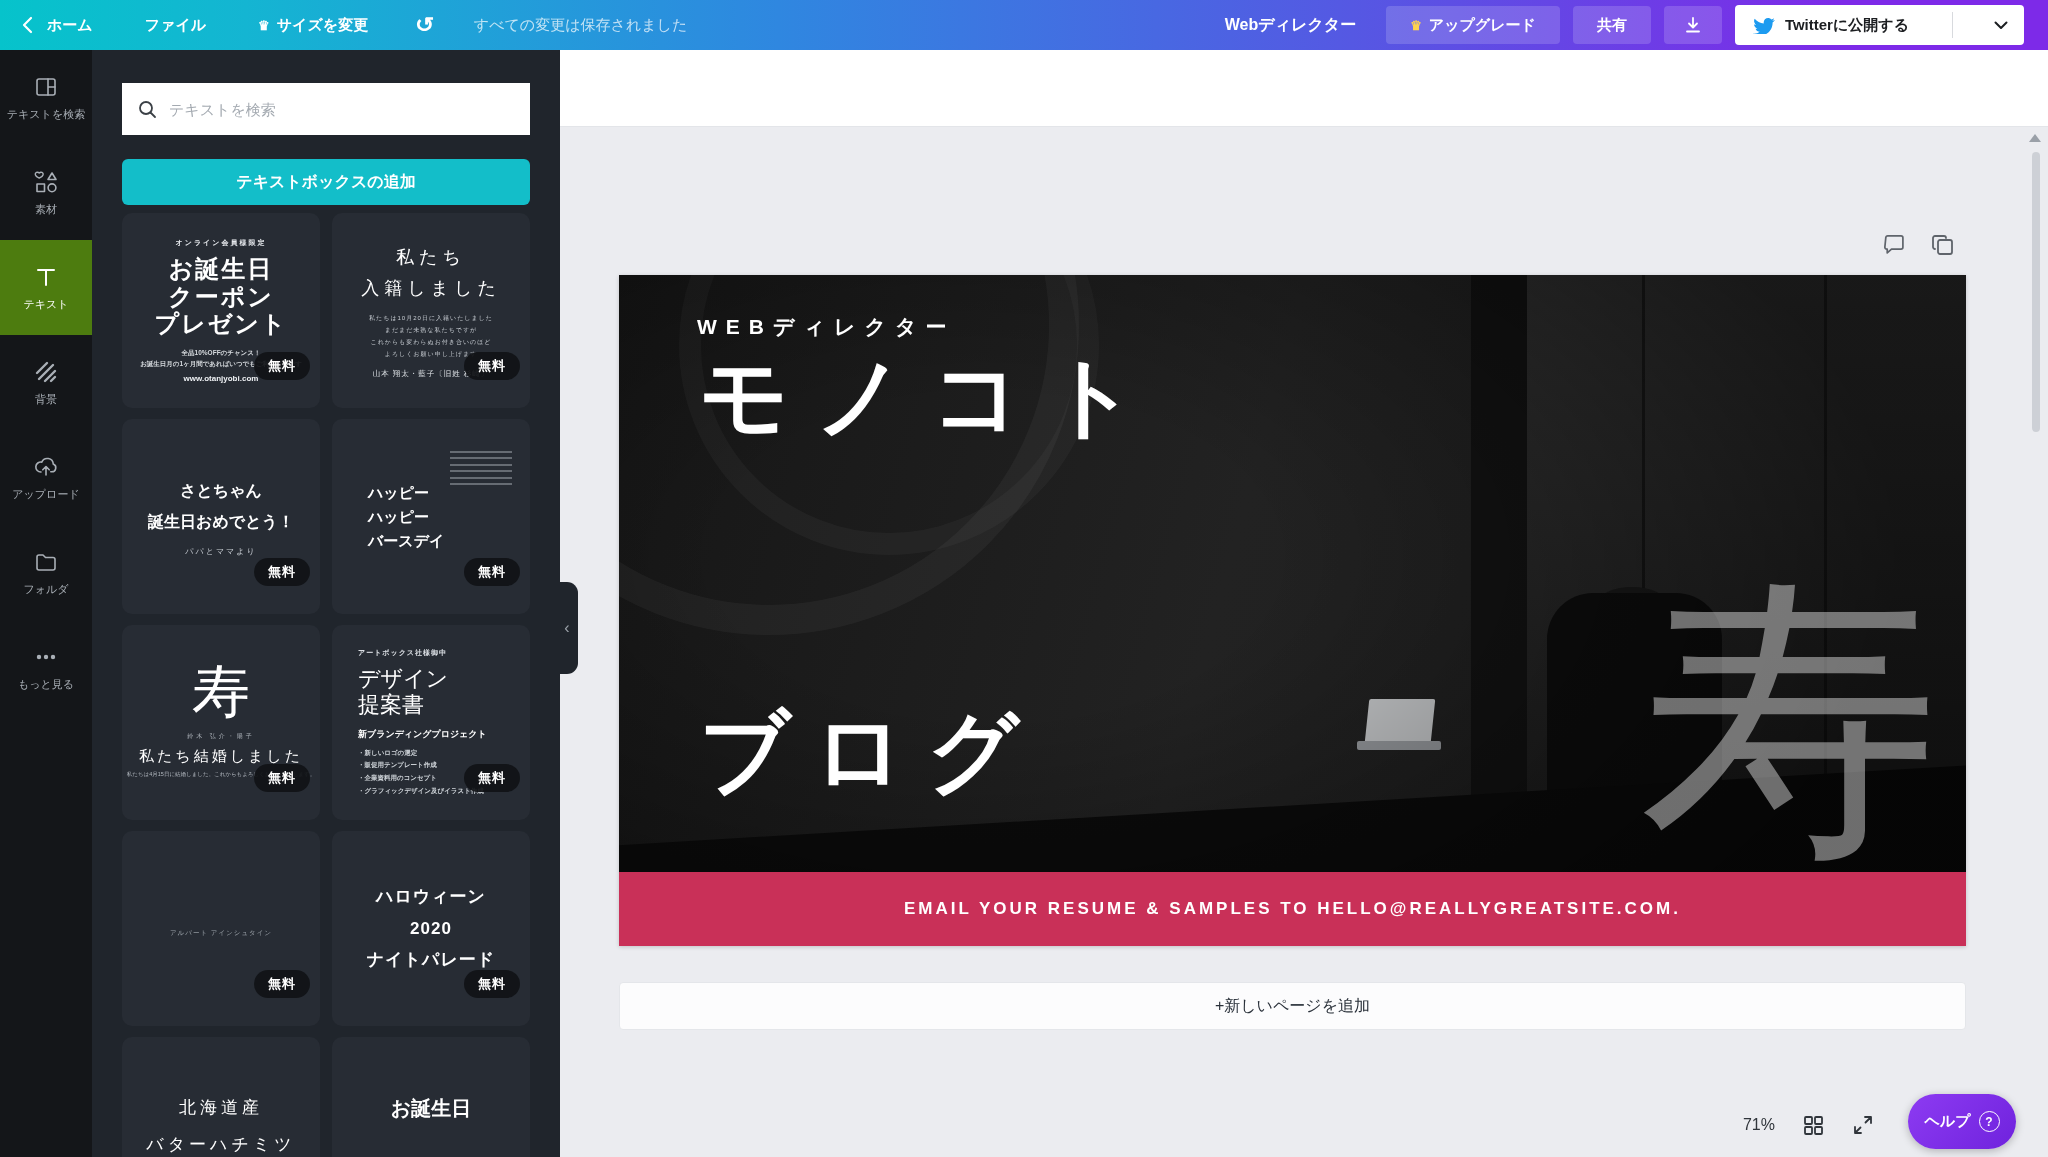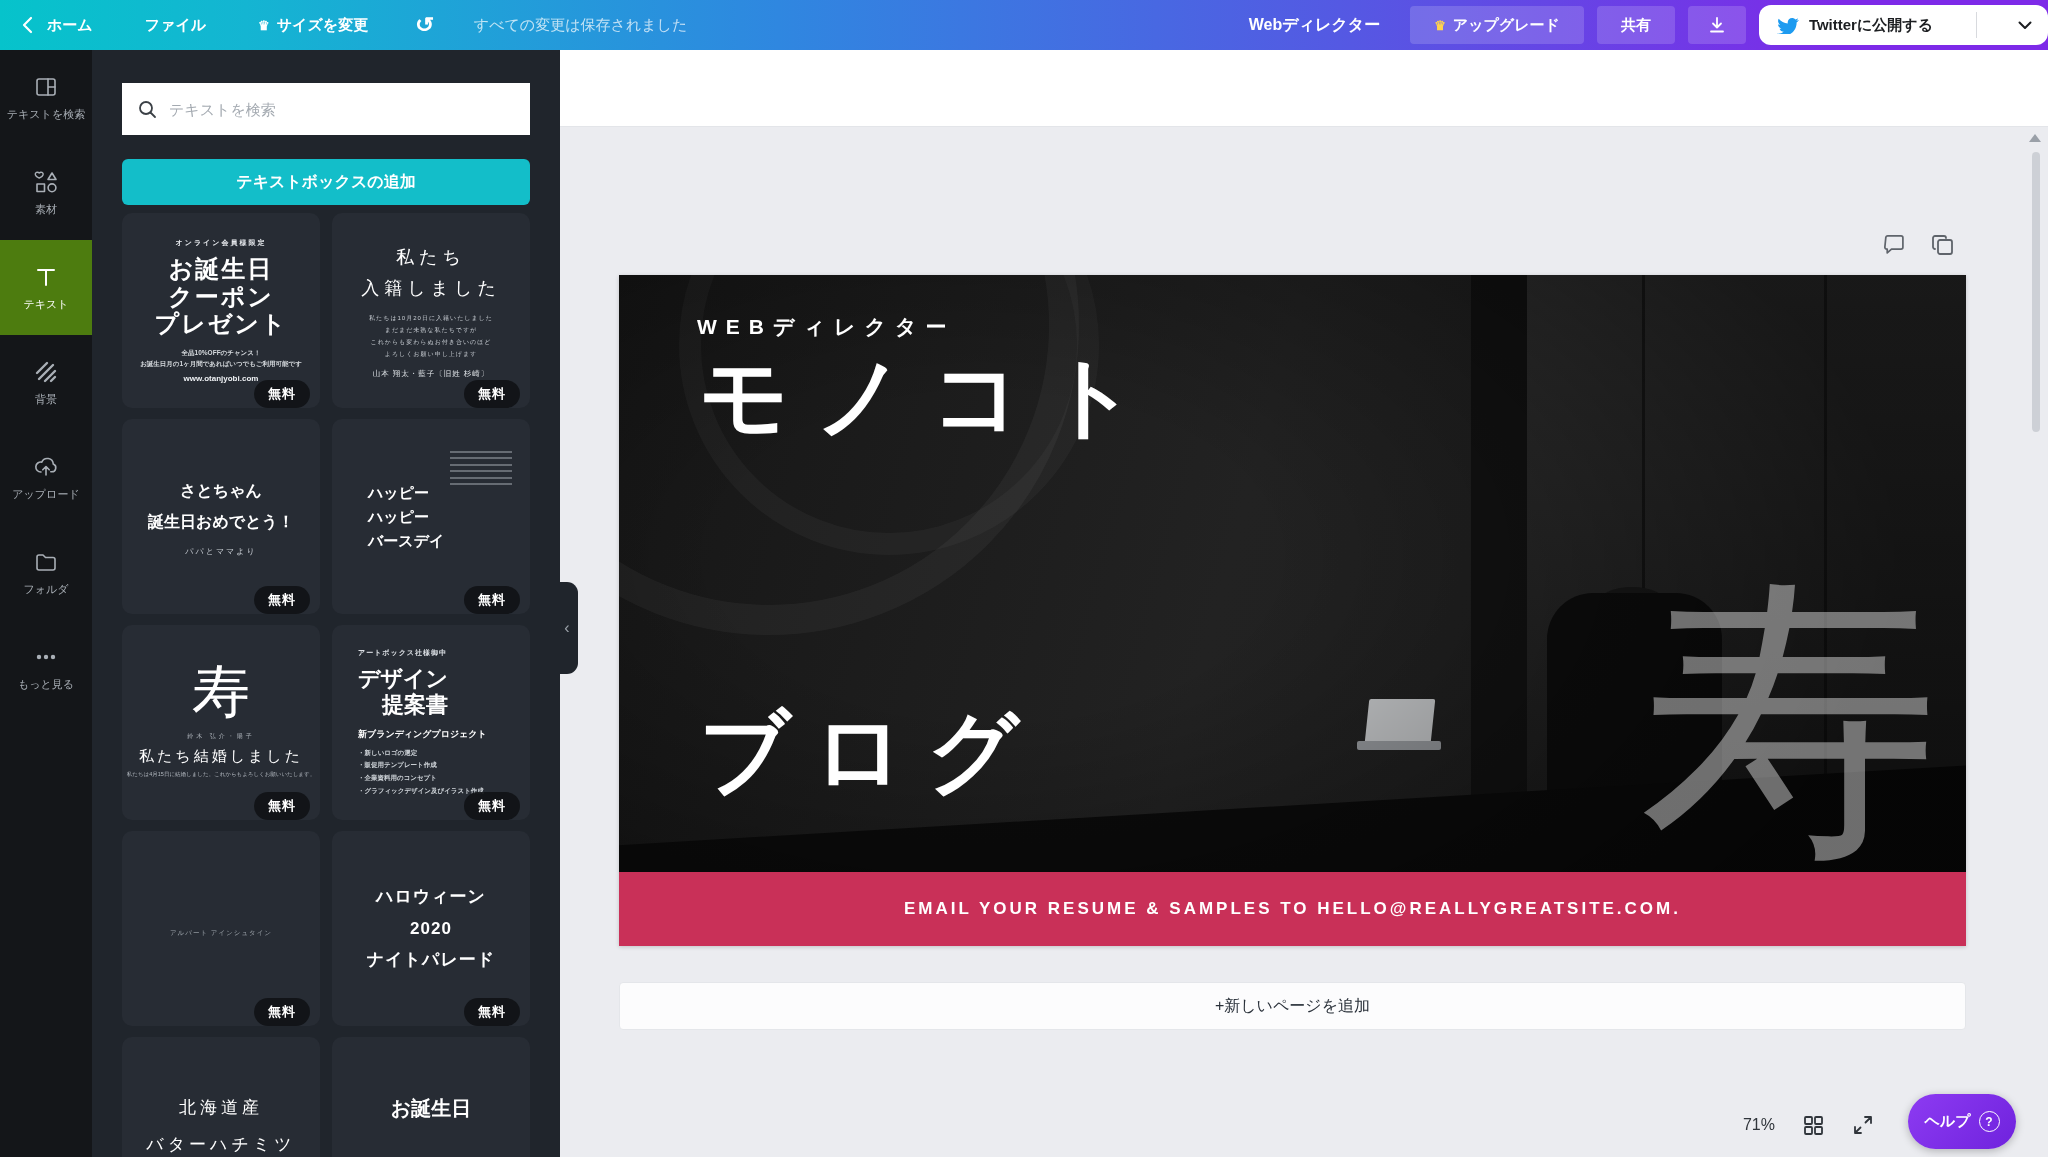--- a/index.html
+++ b/index.html
@@ -17,22 +17,22 @@
   .crown-white { color:#ffffff; font-size:13px; margin-right:7px; }
   .crown-gold { color:#ffd34d; font-size:13px; margin-right:7px; }
   .tb-undo { margin-left:48px; font-size:21px; font-weight:bold; cursor:pointer; transform:scaleX(1.1); }
   .tb-saved { margin-left:40px; font-size:15px; color:rgba(255,255,255,0.72); font-weight:normal; }
   .tb-right { margin-left:auto; display:flex; align-items:center; }
   .tb-doctitle { font-size:16px; font-weight:bold; margin-right:30px; }
   .tb-btn { height:38px; display:flex; align-items:center; justify-content:center;
     background:rgba(255,255,255,0.16); border-radius:4px; font-size:15px; font-weight:bold;
     cursor:pointer; margin-right:13px; padding:0 24px; }
   .tb-btn.icon-only { width:58px; padding:0; }
-  .tb-publish { height:40px; background:#fff; color:#1c1e21; border-radius:12px; display:flex;
-    align-items:center; margin-right:0; cursor:pointer; overflow:hidden; padding:0;gap:25px; }
+  .tb-publish { height:40px; background:#fff; color:#1c1e21; border-radius:4px; display:flex;
+    align-items:center; margin-right:24px; cursor:pointer; overflow:hidden; padding:0;gap:25px; }
   .tb-publish .pub-main { display:flex; align-items:center; gap:10px; padding:0 18px; }
   .tb-publish .pub-divider { width:1px; height:26px; background:#d8dade; }
   .tb-publish .pub-caret { padding:0 16px; display:flex; align-items:center; }
 
   
   #sidebar { position:absolute; left:0; top:50px; width:92px; bottom:0; background:#141619; z-index:40; }
   .sb-item { width:92px; height:95px; display:flex; flex-direction:column; align-items:center;
     justify-content:center; gap:7px; cursor:pointer; color:#a9afb6; }
   .sb-item .sb-label { font-size:11px; letter-spacing:0; white-space:nowrap; }
   .sb-item.active { background:#4d7c0f; color:#ffffff; }
@@ -48,42 +48,42 @@
     font-family:"Liberation Sans",sans-serif; background:transparent; }
   #searchbox input::placeholder { color:#a4aab1; }
   #add-text-btn { margin-top:24px; height:46px; background:#13bec9; border-radius:6px; color:#fff;
     font-size:16px; font-weight:bold; display:flex; align-items:center; justify-content:center; cursor:pointer; }
   #tpl-grid { margin-top:8px; display:grid; grid-template-columns:198px 198px; grid-auto-rows:195px;
     gap:11px 12px; }
   .card { position:relative; background:#272c34; border-radius:10px; overflow:hidden; color:#fff;
     display:flex; flex-direction:column; align-items:center; justify-content:center; text-align:center;
     cursor:pointer; }
   .blk { white-space:pre-line; }
-  .free { position:absolute; right:10px; bottom:0; background:rgba(16,18,22,0.92); color:#fff;
+  .free { position:absolute; right:10px; bottom:28px; background:rgba(16,18,22,0.92); color:#fff;
     font-size:13px; font-weight:bold; padding:5px 14px; border-radius:16px; letter-spacing:1px; }
   .s-coupon .kicker { font-size:7px; font-weight:bold; letter-spacing:2px; color:#e8ebef; margin-bottom:7px; }
   .s-coupon .title { font-size:24px; font-weight:800; line-height:1.15; letter-spacing:2px; }
   .s-coupon .fine { font-size:6.5px; font-weight:bold; line-height:1.7; color:#d6dade; margin-top:9px; }
   .s-coupon .url { font-size:8px; font-weight:bold; color:#eef1f4; margin-top:5px; }
   .s-nyuseki .title { font-family:"Liberation Serif",serif; font-size:18px; letter-spacing:5px; line-height:1.7; }
   .s-nyuseki .fine { font-size:6px; line-height:2; color:#c9ced4; margin-top:9px; letter-spacing:1px; }
   .s-nyuseki .names { font-size:7.5px; color:#e2e6ea; margin-top:9px; letter-spacing:1px; }
   .s-sato .title { font-size:16px; font-weight:bold; line-height:1.9; }
   .s-sato .by { font-size:8px; color:#cdd2d8; margin-top:9px; letter-spacing:2px; }
   .s-happy { align-items:flex-start; text-align:left; padding-left:36px; }
   .s-happy .title { font-size:15px; font-weight:800; line-height:1.6; }
   .s-happy .bars { position:absolute; right:18px; top:32px; width:62px; height:36px; opacity:.55;
     background:repeating-linear-gradient(#9aa0a7 0 1.5px, transparent 1.5px 6.5px); }
   .s-kotobuki .big { font-family:"Liberation Serif",serif; font-size:58px; line-height:1; margin-top:-4px; }
   .s-kotobuki .names { font-size:6px; color:#aab0b7; letter-spacing:3px; margin-top:11px; }
   .s-kotobuki .sub { font-family:"Liberation Serif",serif; font-size:15px; letter-spacing:3px; margin-top:6px; }
   .s-kotobuki .fine { font-size:5.5px; color:#b3b9c0; margin-top:5px; }
   .s-proposal { align-items:flex-start; text-align:left; padding-left:26px; }
   .s-proposal .kicker { font-size:7px; font-weight:bold; color:#dde1e6; letter-spacing:1px; margin-bottom:8px; }
-  .s-proposal .title { font-size:22px; font-weight:700; line-height:1.2;text-align:right; }
+  .s-proposal .title { font-size:22px; font-weight:400; line-height:1.2; }
   .s-proposal .sub { font-size:9px; font-weight:800; margin-top:9px; }
   .s-proposal .bullets { font-size:6.5px; font-weight:bold; color:#d2d7dc; line-height:1.95; margin-top:6px; }
   .s-quote .title { font-size:12px; line-height:2.05; color:#e6e9ed; }
   .s-quote .by { font-size:6.5px; color:#9ba2a9; margin-top:10px; letter-spacing:1px; }
   .s-halloween .title { font-size:17px; font-weight:800; line-height:1.85; letter-spacing:1px; }
   .s-hokkaido { justify-content:flex-start; }
   .s-hokkaido .title { font-family:"Liberation Serif",serif; font-size:17px; letter-spacing:4px;
     line-height:2.2; padding-top:52px; }
   .s-bday2 { justify-content:flex-start; }
   .s-bday2 .title { font-size:20px; font-weight:800; padding-top:58px; }

